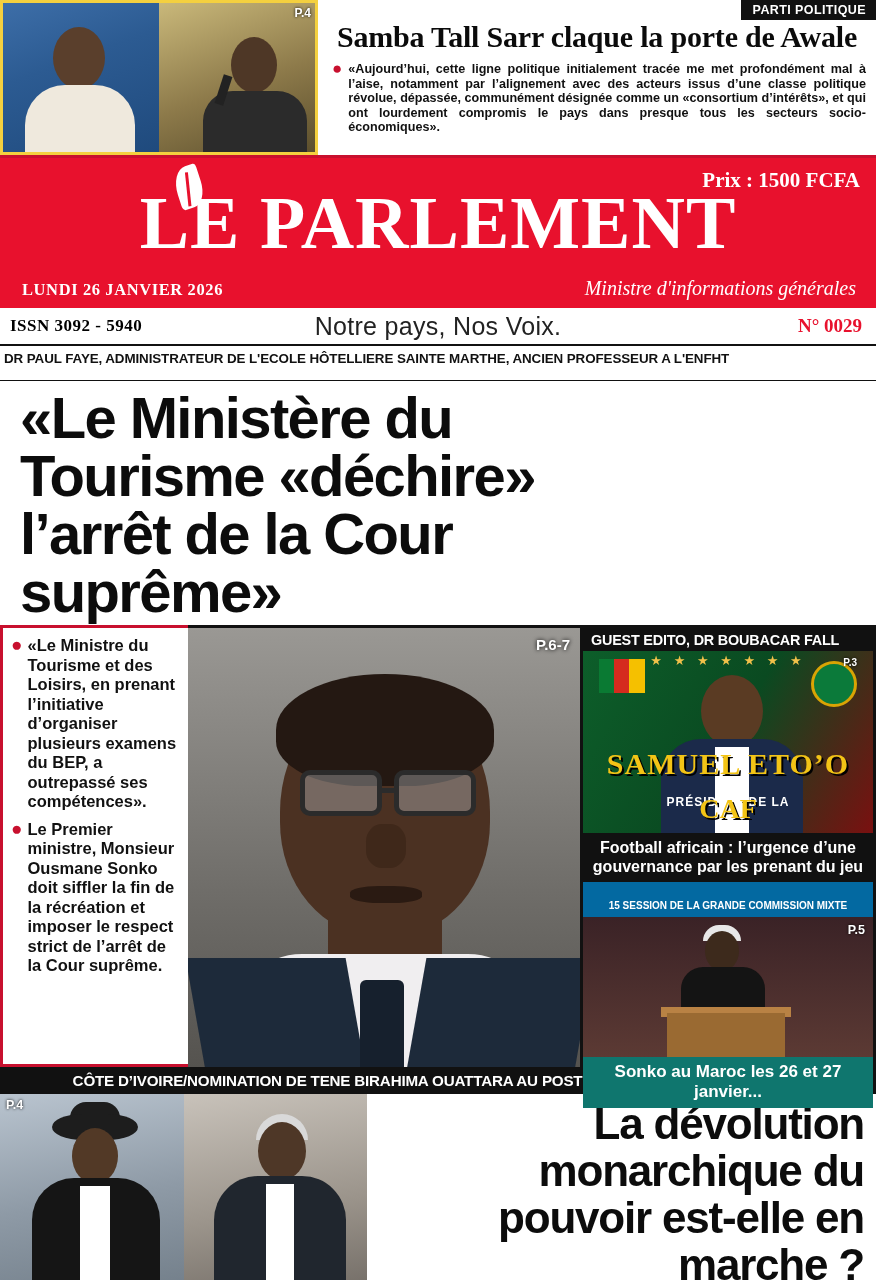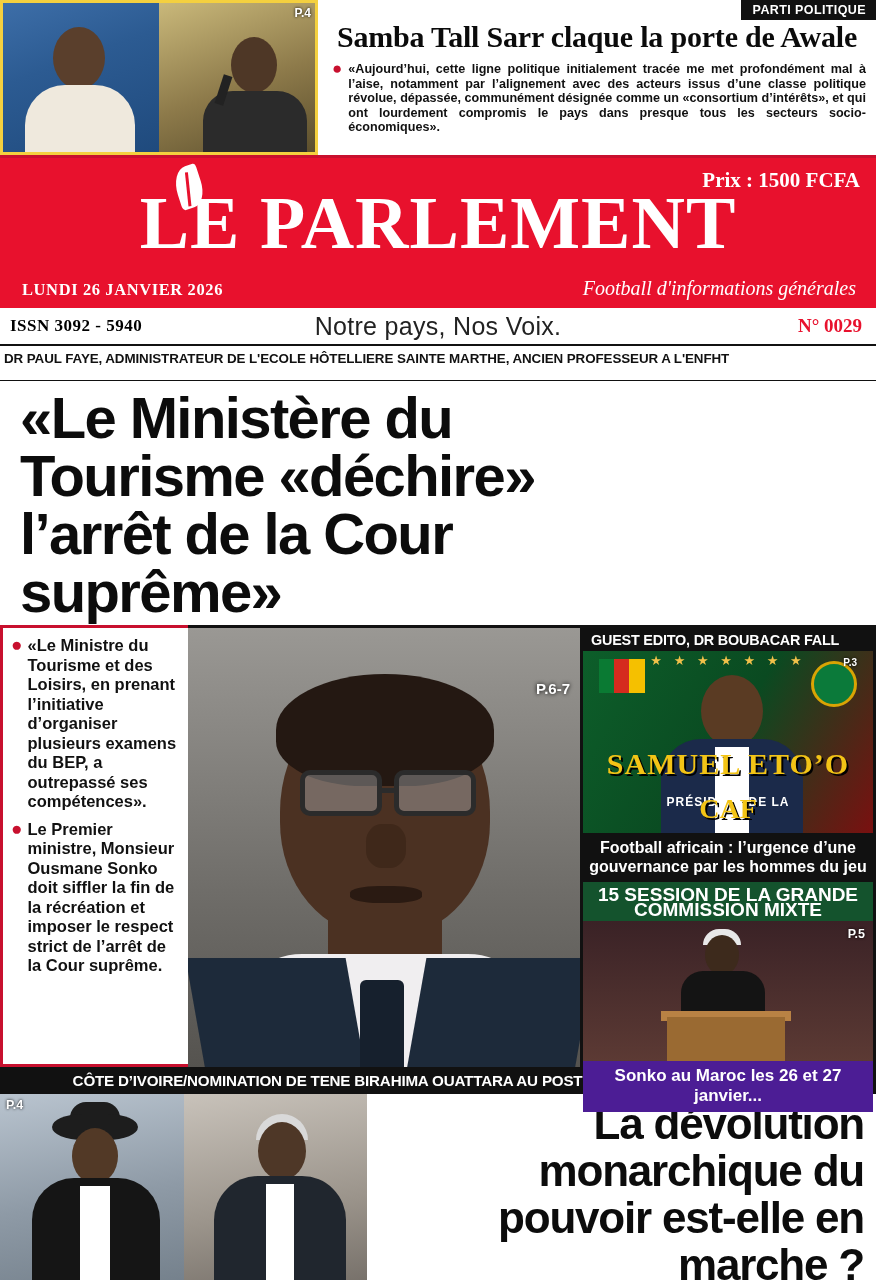--- a/index.html
+++ b/index.html
@@ -110,21 +110,21 @@
   .p-bridge { position: absolute; left: 193px; top: 160px; width: 16px; height: 5px; background: #2b2b2b; }
   .p-nose { position: absolute; left: 178px; top: 196px; width: 40px; height: 44px; background: #3f281a; border-radius: 40%; }
   .p-mouth { position: absolute; left: 162px; top: 258px; width: 72px; height: 17px; background: #2a1a12; border-radius: 40%; }
   .p-neck { position: absolute; left: 140px; top: 292px; width: 114px; height: 60px; background: #4b3122; }
   .p-shirt { position: absolute; left: 44px; top: 326px; width: 306px; height: 120px; background: #f0eef0; border-radius: 70px 70px 0 0; }
   .p-jacket-l { position: absolute; left: 8px; top: 330px; width: 160px; height: 118px; background: #1d2a3a; transform: skewX(10deg); }
   .p-jacket-r { position: absolute; left: 228px; top: 330px; width: 168px; height: 118px; background: #1d2a3a; transform: skewX(-10deg); }
   .p-tie { position: absolute; left: 172px; top: 352px; width: 44px; height: 96px; background: #16202d; border-radius: 6px 6px 0 0; }
   .badge-p67 {
     position: absolute; right: 10px; top: 8px; color: #fff; font-weight: bold; font-size: 15px;
-    text-shadow: 0 0 4px #000; z-index: 5; margin-top: 44px;
+    text-shadow: 0 0 4px #000; z-index: 5;
   }
 
   .col-right { width: 296px; background: #111; border: 3px solid #111; position: relative; }
   .guest-edito {
     background: #111; color: #fff; font-weight: bold; font-size: 14.4px;
     padding: 4px 6px 3px 8px; letter-spacing: -0.2px;
   }
   .eto-box { position: relative; height: 182px; background: linear-gradient(120deg,#0d5e2a 0%,#0a4a21 50%,#7a1010 100%); overflow: hidden; }
   .eto-flag-l { position: absolute; left: 16px; top: 8px; width: 46px; height: 34px; background: linear-gradient(90deg,#0a7a33 33%,#d52b1e 33% 66%,#f5c000 66%); }
   .eto-logo-r { position: absolute; right: 16px; top: 10px; width: 46px; height: 46px; border-radius: 50%; background: #0b7a3a; border: 3px solid #d9a404; }
@@ -145,33 +145,33 @@
     position: absolute; left: 0; right: 0; top: 142px; text-align: center;
     font-family: "Liberation Serif", serif; font-weight: bold; font-size: 28px;
     color: #f3c416; text-shadow: 2px 2px 0 #000;
   }
   .p3badge { position: absolute; right: 16px; top: 6px; color: #fff; font-weight: bold; font-size: 10px; text-shadow: 0 0 3px #000; z-index: 6; }
   .eto-caption {
     background: #111; color: #fff; font-weight: bold; font-size: 16px; line-height: 19px;
     text-align: center; padding: 5px 6px 6px 6px;
   }
   .mixte-title {
-    background: #14532d; color: #fff; font-weight: bold; font-size: 19px;
-    text-align: center; line-height: 15px; padding: 5px 4px 4px 4px;
+    background: #0369a1; color: #fff; font-weight: bold; font-size: 10px;
+    text-align: center; line-height: 15px; padding: 16px 4px 4px 4px;
   }
   .sonko-box { position: relative; height: 140px; background: #4a2a2c; overflow: hidden; }
   .sonko-bg { position: absolute; inset: 0; background: linear-gradient(180deg,#3a2226 0%,#5c3a34 100%); }
   .sonko-head { position: absolute; left: 122px; top: 14px; width: 34px; height: 40px; background: #3d2a1c; border-radius: 50%; }
   .sonko-cap { position: absolute; left: 120px; top: 8px; width: 38px; height: 16px; background: #e8e8e8; border-radius: 18px 18px 0 0; }
   .sonko-body { position: absolute; left: 98px; top: 50px; width: 84px; height: 74px; background: #141414; border-radius: 22px 22px 0 0; }
   .sonko-podium { position: absolute; left: 84px; top: 96px; width: 118px; height: 44px; background: #9a6a32; }
   .sonko-podium-top { position: absolute; left: 78px; top: 90px; width: 130px; height: 10px; background: #b98244; }
   .p5badge { position: absolute; right: 8px; top: 6px; color: #fff; font-weight: bold; font-size: 12.5px; text-shadow: 0 0 3px #000; z-index: 6; }
   .sonko-caption {
-    background: #4c1d95; color: #fff; font-weight: bold; font-size: 17px; line-height: 20px;
+    background: #0f766e; color: #fff; font-weight: bold; font-size: 17px; line-height: 20px;
     text-align: center; padding: 5px 4px 6px 4px;
   }
 
   
   .bottom-banner {
     background: #111; color: #fff; font-weight: bold; font-size: 15.2px;
     text-align: center; padding: 5px 4px 5px 4px; letter-spacing: -0.2px; white-space: nowrap;
   }
   .bottom-grid { display: flex; height: 210px; }
   .bottom-photos { width: 370px; display: flex; position: relative; border-right: 3px solid #fff; }
@@ -220,21 +220,21 @@
         <div class="top-blurb">«Aujourd’hui, cette ligne politique initialement tracée me met profondément mal à l’aise, notamment par l’alignement avec des acteurs issus d’une classe politique révolue, dépassée, communément désignée comme un «consortium d’intérêts», et qui ont lourdement compromis le pays dans presque tous les secteurs socio-économiques».</div>
       </div>
     </div>
   </div>
 
   <div class="masthead">
     <div class="prix">Prix : 1500 FCFA</div>
     <div class="feather"></div>
     <div class="logo-title">LE PARLEMENT</div>
     <div class="masthead-date">LUNDI 26 JANVIER 2026</div>
-    <div class="masthead-sub">Football d'informations générales</div>
+    <div class="masthead-sub">Ministre d'informations générales</div>
   </div>
 
   <div class="issnbar">
     <div class="issn">ISSN 3092 - 5940</div>
     <div class="slogan">Notre pays, Nos Voix.</div>
     <div class="numero">N° 0029</div>
   </div>
 
   <div class="kicker">DR PAUL FAYE, ADMINISTRATEUR DE L'ECOLE HÔTELLIERE SAINTE MARTHE, ANCIEN PROFESSEUR A L'ENFHT</div>
 
@@ -279,21 +279,21 @@
         <div class="eto-flag-l"></div>
         <div class="eto-logo-r"></div>
         <div class="eto-person-head"></div>
         <div class="eto-person-body"></div>
         <div class="eto-shirt"></div>
         <div class="eto-name">SAMUEL ETO’O</div>
         <div class="eto-role">PRÉSIDENT DE LA</div>
         <div class="eto-caf">CAF</div>
         <div class="p3badge">P.3</div>
       </div>
-      <div class="eto-caption">Football africain : l’urgence d’une gouvernance par les hommes du jeu</div>
+      <div class="eto-caption">Football africain : l’urgence d’une gouvernance par les prenant du jeu</div>
       <div class="mixte-title">15  SESSION DE LA GRANDE COMMISSION MIXTE</div>
       <div class="sonko-box">
         <div class="sonko-bg"></div>
         <div class="sonko-cap"></div>
         <div class="sonko-head"></div>
         <div class="sonko-body"></div>
         <div class="sonko-podium-top"></div>
         <div class="sonko-podium"></div>
         <div class="p5badge">P.5</div>
       </div>

